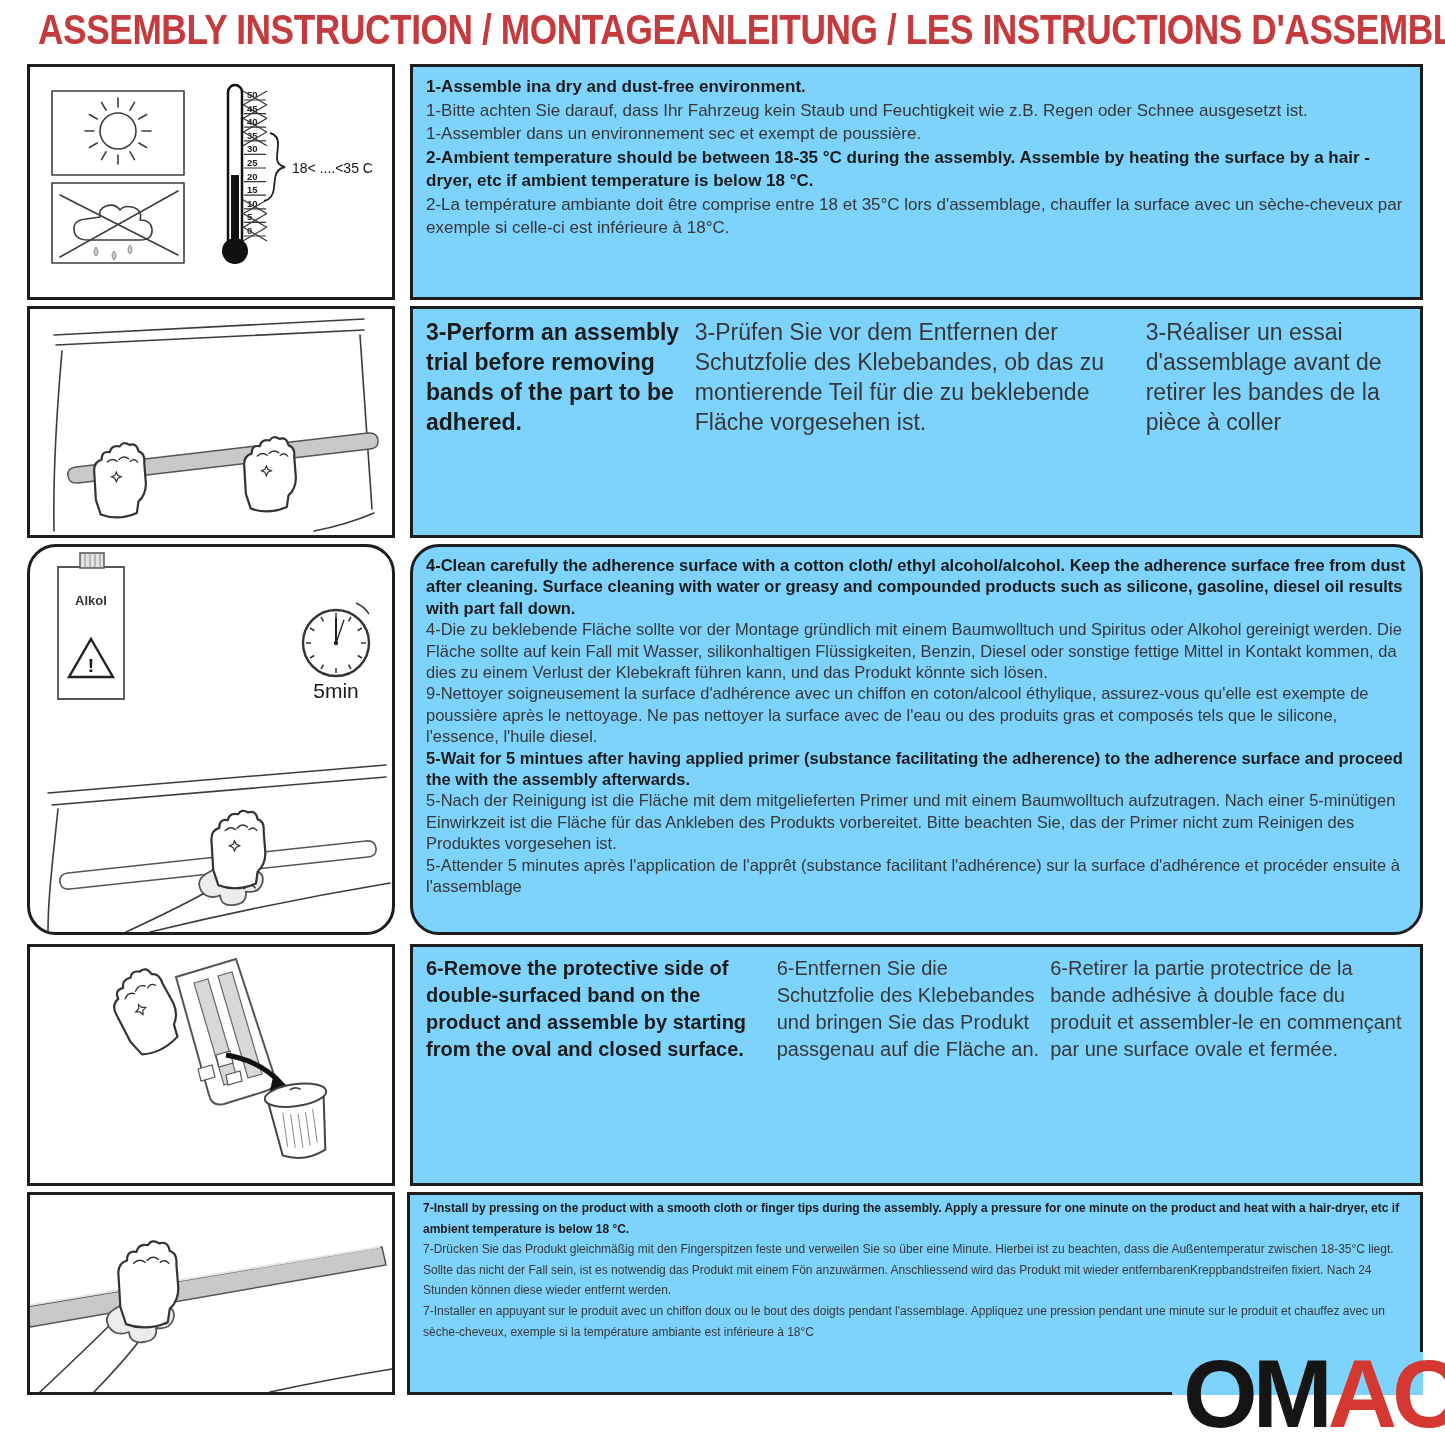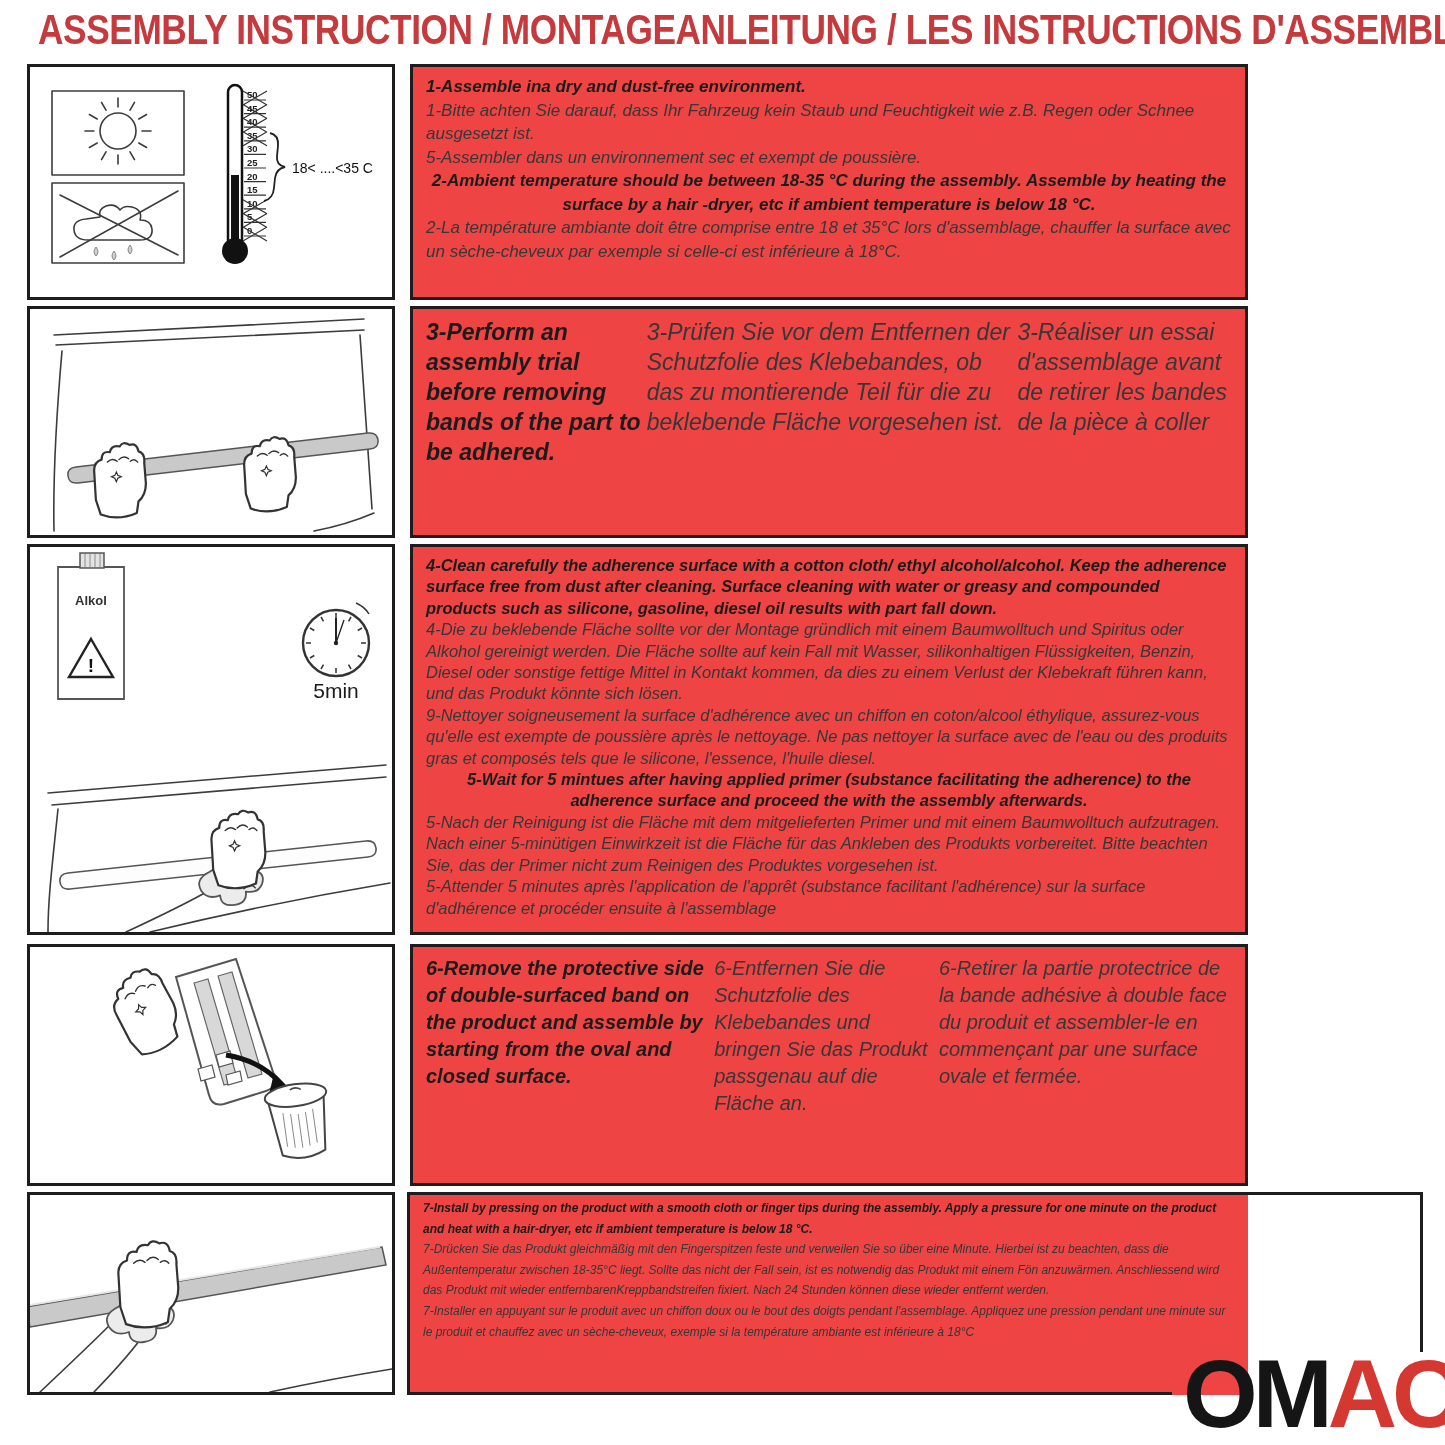--- a/index.html
+++ b/index.html
@@ -3,29 +3,29 @@
 <meta charset="utf-8">
 <style>
   html,body{margin:0;padding:0;background:#fff;}
   .page{position:relative;width:1445px;height:1445px;background:#fff;overflow:hidden;
         font-family:"Liberation Sans",sans-serif;}
   .title{position:absolute;left:38px;top:6px;margin:0;font-size:42px;font-weight:bold;
          color:#C43A3D;white-space:nowrap;letter-spacing:-0.5px;
          transform:scaleX(0.84);transform-origin:left top;}
   .ibox{position:absolute;left:27px;width:368px;border:3px solid #1d1d1d;
         box-sizing:border-box;background:#fff;}
-  .tbox{position:absolute;left:410px;width:838px;border:3px solid #1d1d1d;
-        box-sizing:border-box;background:#ef4444;padding:8px 13px;font-style:italic;}
+  .tbox{position:absolute;left:410px;width:1013px;border:3px solid #1d1d1d;
+        box-sizing:border-box;background:#7dd3fc;padding:8px 13px;}
   .tbox p{margin:0;}
   .en{font-weight:bold;color:#1b1b1b;}
   .de,.fr{font-weight:normal;color:#373737;}
-  .gap{margin-top:22px;text-align:center;}
+  .gap{margin-top:22px;}
   
   .r1{top:64px;height:236px;} .r2{top:306px;height:232px;}
-  .r3{top:544px;height:391px;} .r4{top:944px;height:242px;}
+  .r3{top:544px;height:391px;border-radius:29px;} .r4{top:944px;height:242px;}
   .r5{top:1192px;height:203px;}
   .t1{font-size:17px;line-height:23.5px;}
   .t2{font-size:23px;line-height:30px;display:flex;flex-direction:row;justify-content:center;}
   .t3{font-size:16.5px;line-height:21.4px;}
   .t4{font-size:20px;line-height:27px;display:flex;flex-direction:row;justify-content:center;}
   .t5{font-size:12px;line-height:20.6px;padding:6px 13px;border:none;}
   
   .b{position:absolute;background:#1d1d1d;}
   .b-top{left:407px;top:1192px;width:1016px;height:3px;}
   .b-left{left:407px;top:1192px;width:3px;height:203px;}
@@ -90,21 +90,21 @@
           <path d="M213,132.8 L237,146.8 M237,132.8 L213,146.8 M213,146.4 L237,160.4 M237,146.4 L213,160.4 M213,160 L237,174 M237,160 L213,174"></path>
         </g>
         <path d="M240,66 q9,2 8,13 l-1,10 q-1,9 8,11 q-9,2 -10,11 l-1,10 q-1,11 -10,13" fill="none" stroke="#222" stroke-width="1.8"></path>
         <text x="262" y="106" font-size="14" fill="#111">18&lt; ....&lt;35 C</text>
       </g>
     </svg>
   </div>
   <div class="tbox r1 t1">
     <p class="en">1-Assemble ina dry and dust-free environment.</p>
     <p class="de">1-Bitte achten Sie darauf, dass Ihr Fahrzeug kein Staub und Feuchtigkeit wie z.B. Regen oder Schnee ausgesetzt ist.</p>
-    <p class="fr">5-Assembler dans un environnement sec et exempt de poussière.</p>
+    <p class="fr">1-Assembler dans un environnement sec et exempt de poussière.</p>
     <p class="en gap">2-Ambient temperature should be between 18-35 °C  during the assembly. Assemble by heating the surface by a hair -dryer, etc if ambient temperature is below 18 °C.</p>
     <p class="fr">2-La température ambiante doit être comprise entre 18 et 35°C lors d'assemblage, chauffer la surface avec un sèche-cheveux par exemple si celle-ci est inférieure à 18°C.</p>
   </div>
 
   <div class="ibox r2">
     <svg viewBox="0 0 362 226">
       <g class="sk">
         <path d="M24,26 L334,10"></path>
           <path d="M26,36 L334,21"></path>
         <path d="M32,42 C26,110 23,170 24,222"></path>

